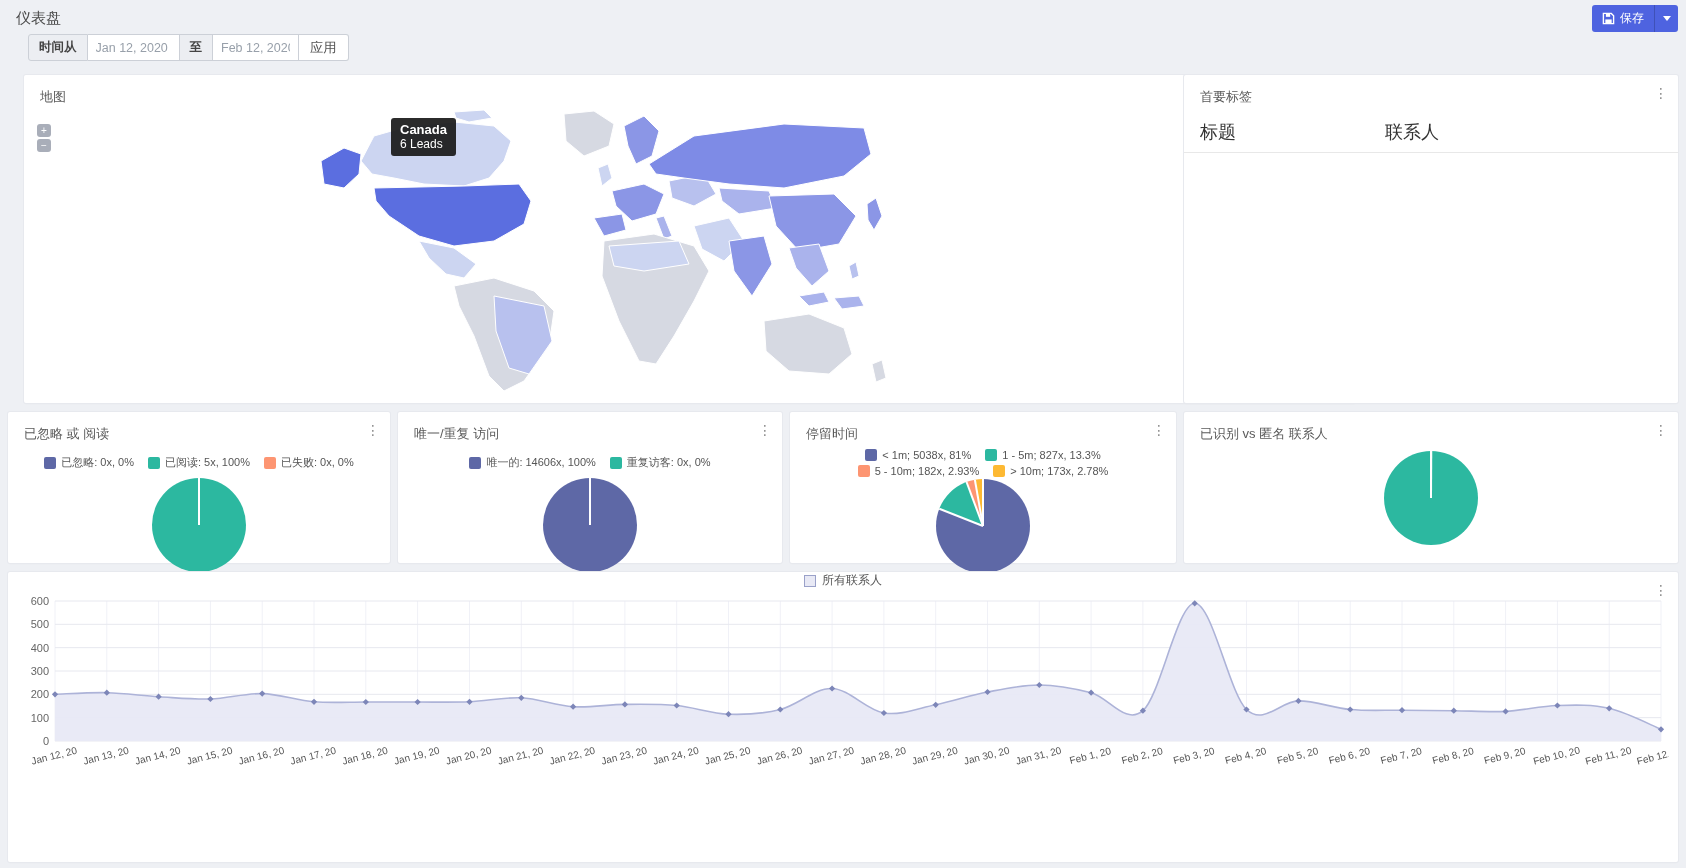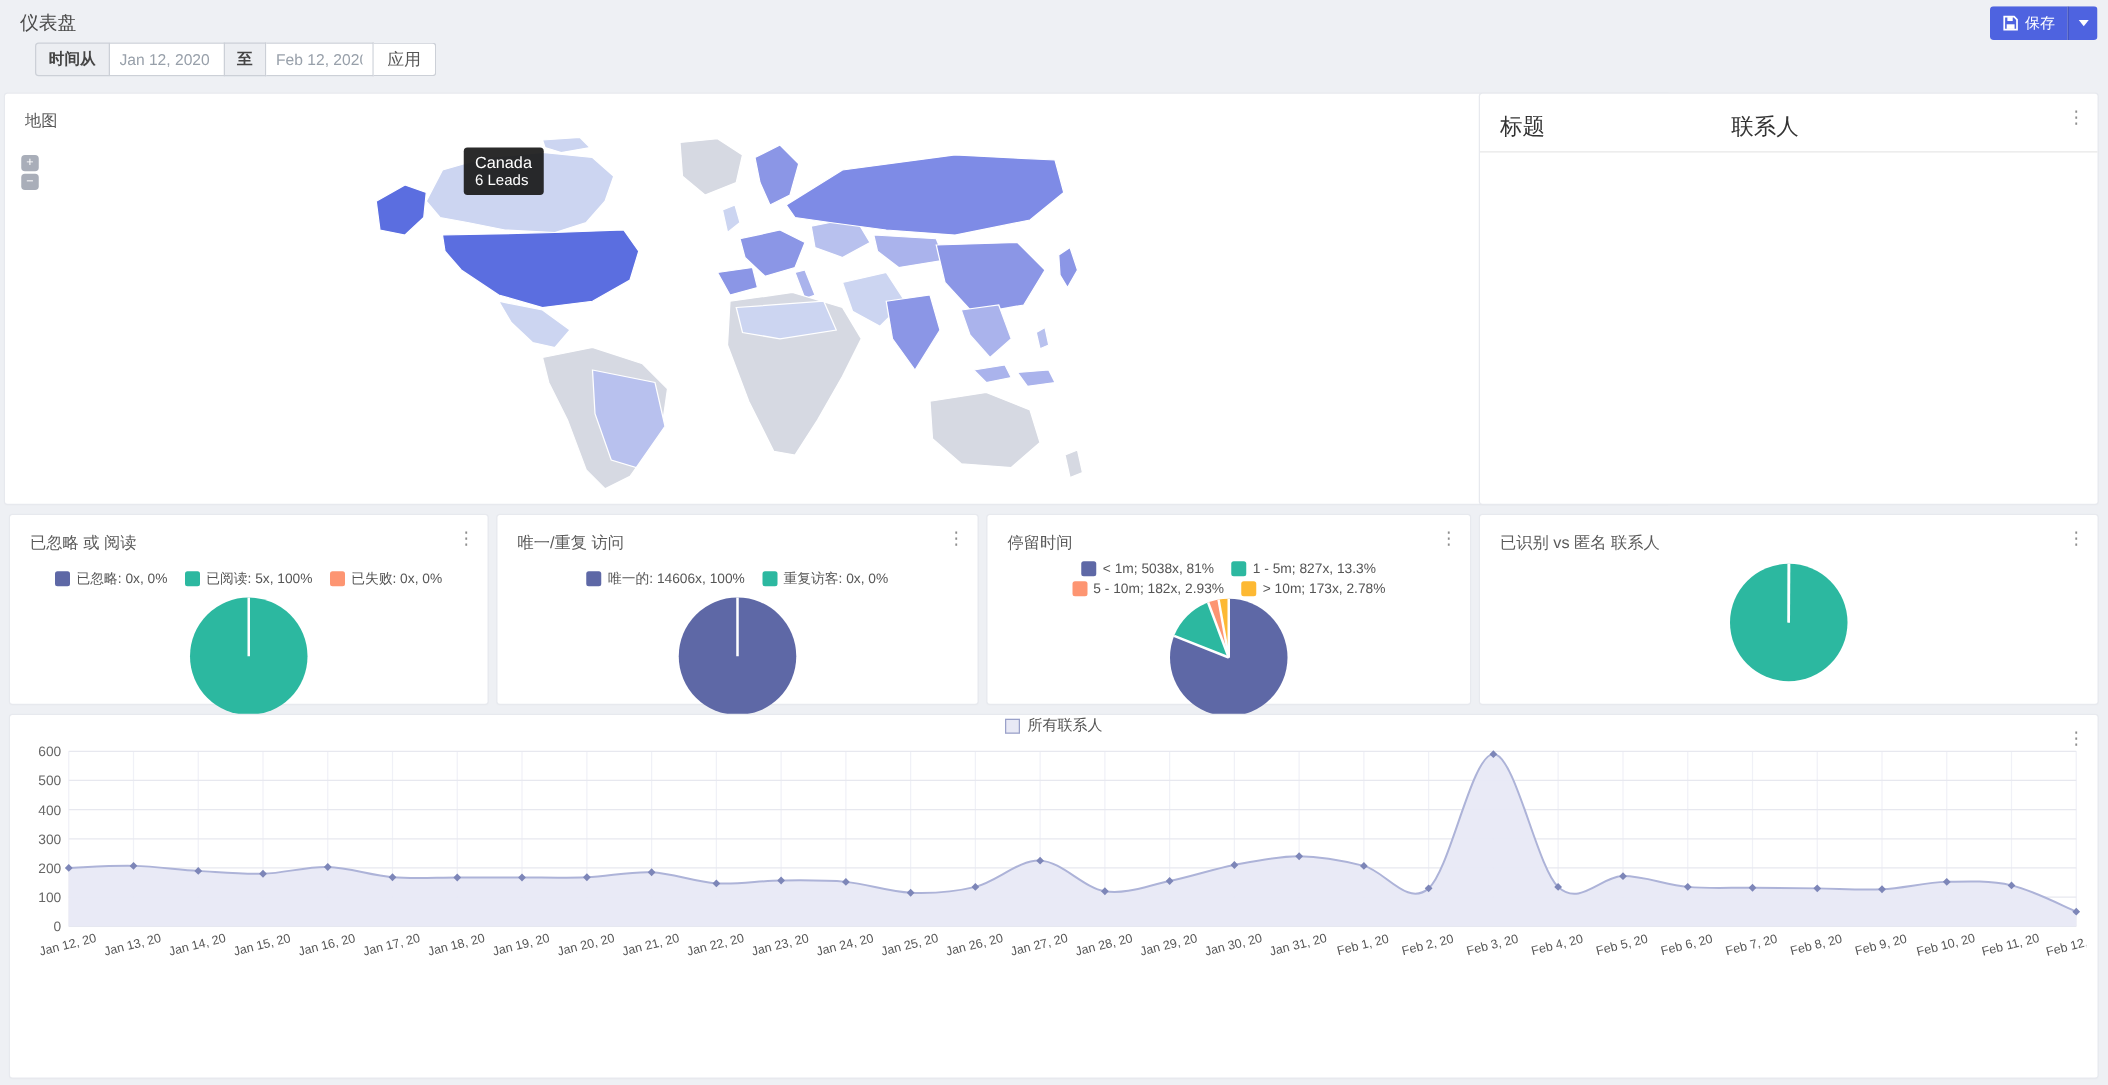--- a/index.html
+++ b/index.html
@@ -38,21 +38,21 @@
   .date-input { width:92px; border:1px solid #ccd0d7; border-left:none; background:#fff;
     color:#98a0aa; font-size:12.5px; padding:0 8px; font-family:inherit; }
   .apply-btn { background:#fff; color:#555; padding:0 11px; cursor:pointer; }
   
   .map-body { position:relative; width:100%; height:290px; }
   .map-zoom { position:absolute; left:13px; top:18px; display:flex; flex-direction:column; gap:2px; }
   .map-zoom button { width:14px; height:13px; background:#a9aeb9; color:#fff; border:none;
     border-radius:3px; font-size:10px; line-height:11px; cursor:pointer; padding:0; }
   .map-tooltip { position:absolute; left:367px; top:12px; background:rgba(25,25,25,0.92);
     color:#fff; border-radius:3px; padding:4px 9px 5px; z-index:5; }
-  .map-tooltip .tt-country { font-size:13px; font-weight:normal; }
+  .map-tooltip .tt-country { font-size:13px; font-weight:bold; }
   .map-tooltip .tt-leads { font-size:12px; }
   svg.world { position:absolute; left:200px; top:0; }
   .m-none   { fill:#d6d9e2; } .m-low  { fill:#ccd5f1; } .m-midlow { fill:#b8c1ee; }
   .m-mid    { fill:#aab3ec; } .m-high { fill:#8b96e6; } .m-higher { fill:#7e8be6; }
   .m-max    { fill:#5b6ee0; }
   svg.world path { stroke:#fff; stroke-width:1; }
   
   .tags-head { display:flex; font-size:18px; color:#333; padding:14px 16px 8px;
     border-bottom:1px solid #e8e8e8; }
   .tags-head .col1 { width:185px; }
@@ -94,21 +94,21 @@
 </div>
 
 <div class="filter">
   <span class="addon">时间从</span>
   <input class="date-input" value="Jan 12, 2020" style="">
   <span class="addon">至</span>
   <input class="date-input" style="width: 86px;" value="Feb 12, 2020">
   <button class="apply-btn">应用</button>
 </div>
 
-<div class="panel" style="left:4px; top:75px; width:1332px; height:328px;">
+<div class="panel" style="left:24px; top:75px; width:1332px; height:328px;">
   <div class="panel-title">地图</div>
   <span class="kebab">⋮</span>
   <div class="map-body">
     <div class="map-zoom">
       <button>+</button>
       <button>−</button>
     </div>
     <div class="map-tooltip">
       <div class="tt-country">Canada</div>
       <div class="tt-leads">6 Leads</div>
@@ -140,20 +140,21 @@
       <path class="m-mid" d="M610,192 L635,190 L640,200 L618,203 Z"></path>
       <path class="m-high" d="M643,98 L652,92 L658,110 L650,124 L644,114 Z"></path>
       <path class="m-midlow" d="M625,160 L632,156 L635,170 L628,173 Z"></path>
       <path class="m-none" d="M540,215 L585,208 L620,222 L628,248 L605,268 L565,265 L542,245 Z"></path>
       <path class="m-none" d="M648,258 L658,254 L662,272 L652,276 Z"></path>
     </svg>
   </div>
 </div>
 
 <div class="panel" style="left:1184px; top:75px; width:494px; height:328px;">
+  <div class="panel-title">首要标签</div>
   <span class="kebab">⋮</span>
   <div class="tags-head">
     <span class="col1">标题</span>
     <span>联系人</span>
   </div>
 </div>
 
 <div class="panel" style="left:8px; top:412px; width:382px; height:151px;">
   <div class="panel-title">已忽略 或 阅读</div>
   <span class="kebab">⋮</span>

